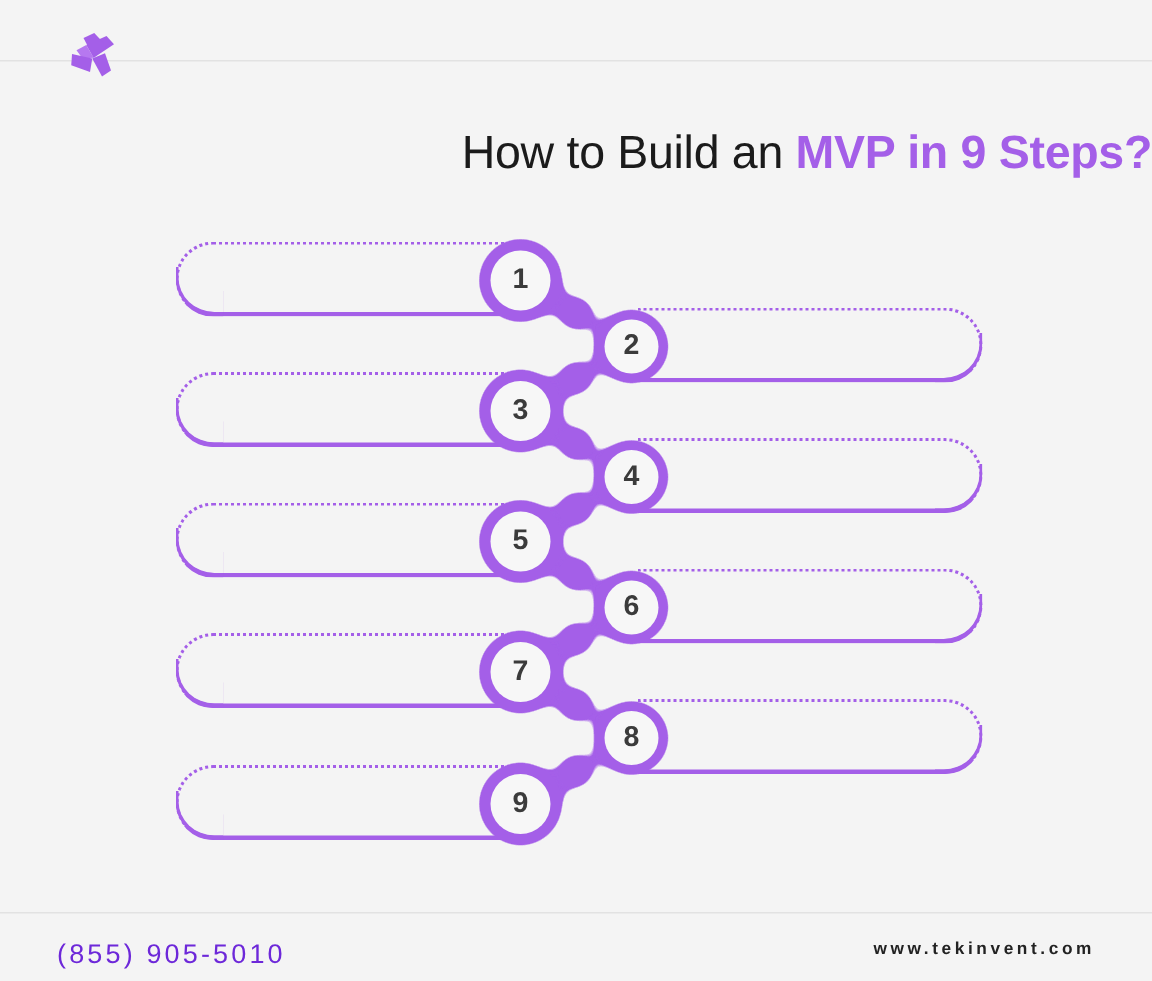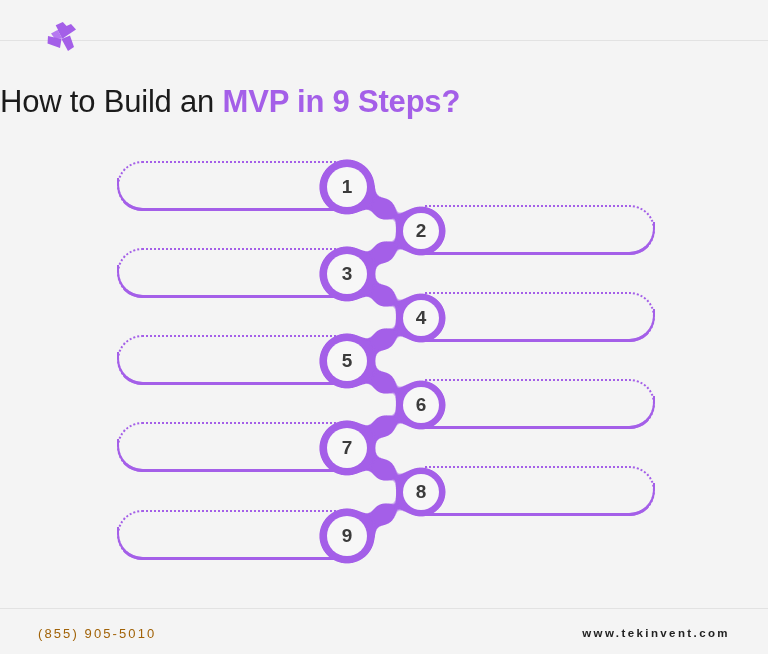--- a/index.html
+++ b/index.html
@@ -35,21 +35,21 @@
     width: 48px;
     height: 48px;
   }
 
   
   .title {
     position: absolute;
     top: 80px;
     left: 0;
     width: 768px;
-    text-align: left;
+    text-align: right;
     font-size: 31px;
     font-weight: 500;
     letter-spacing: -0.2px;
     color: #1b1b1b;
     line-height: 44px;
   }
   .title .accent { color: #a45fe8; font-weight: 700; }
   .title .lead { font-weight: 400; }
 
   
@@ -143,24 +143,24 @@
     position: absolute;
     top: 0; left: 0;
     width: 768px;
     height: 1px;
     background: #e2e2e2;
   }
   .phone {
     position: absolute;
     left: 38px;
     top: 18px;
-    font-size: 13px;
+    font-size: 18px;
     font-weight: 500;
     letter-spacing: 2.1px;
-    color: #a16207;
+    color: #6d28d9;
   }
   .website {
     position: absolute;
     right: 38px;
     top: 19px;
     font-size: 11.5px;
     font-weight: 600;
     letter-spacing: 2.4px;
     color: #222;
     margin-left: 44px;

